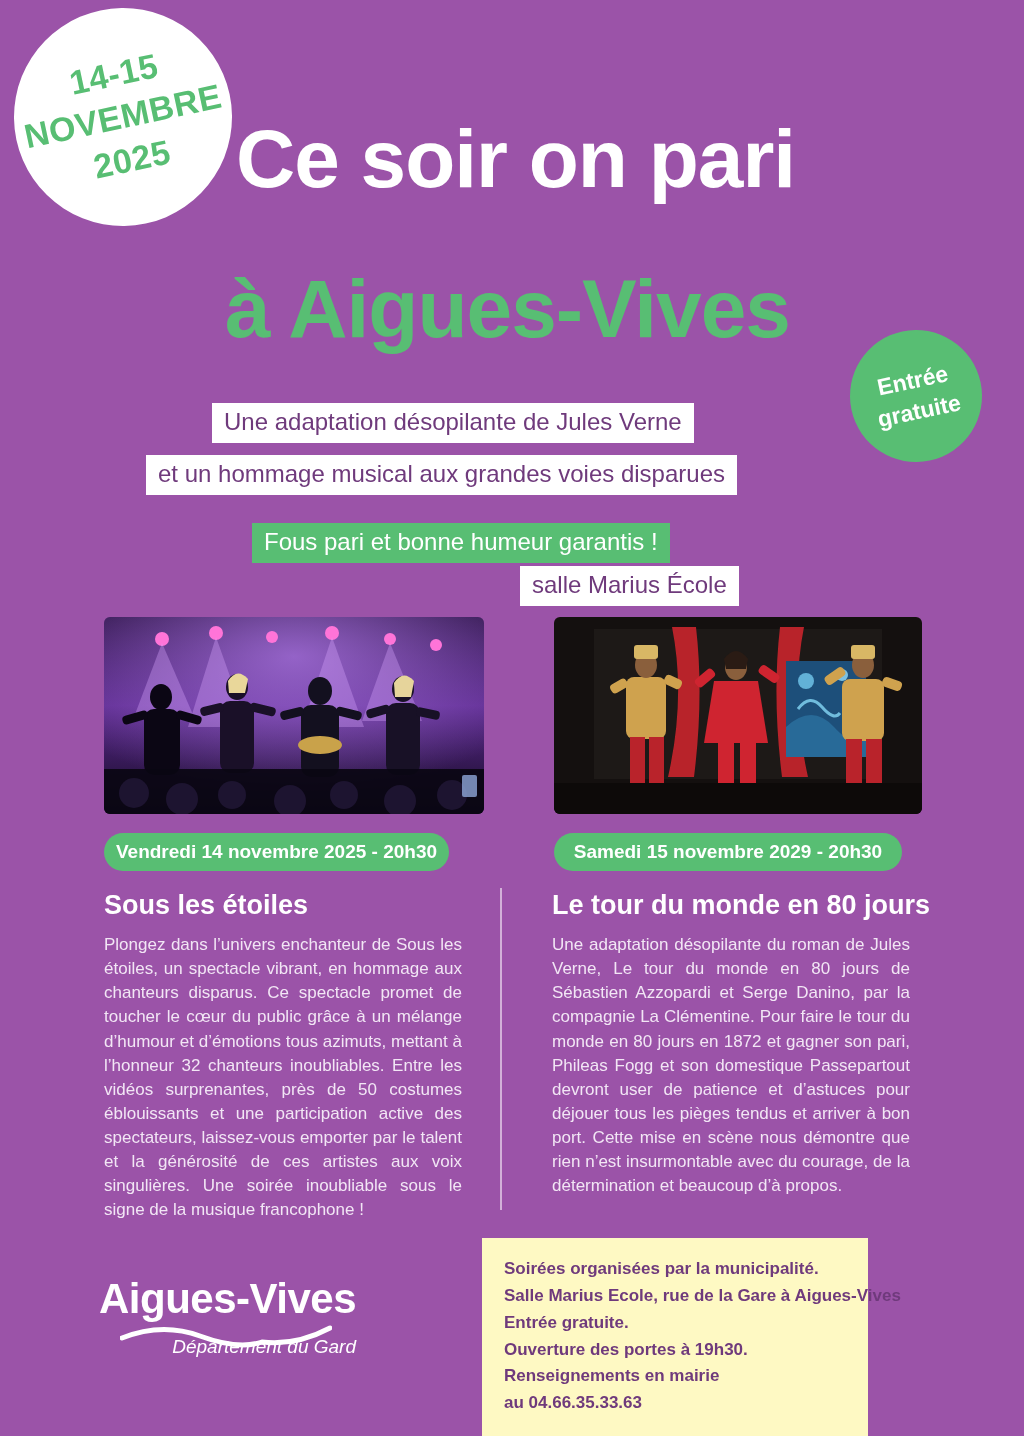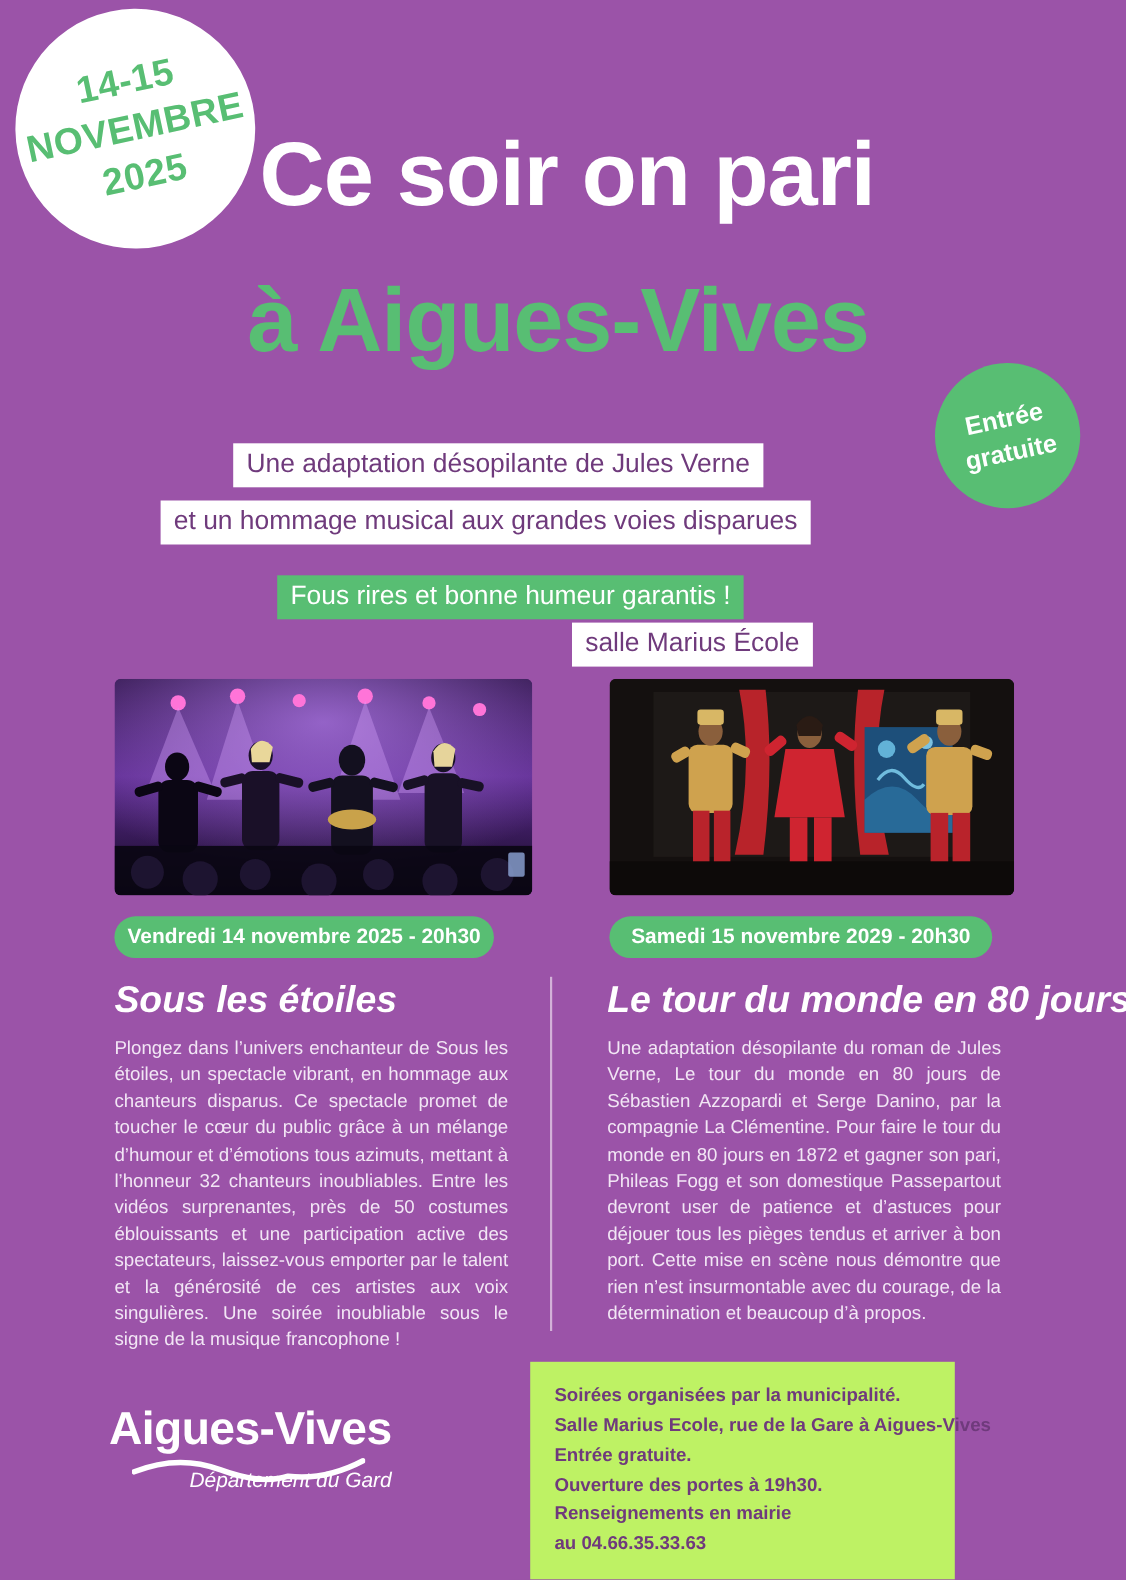--- a/index.html
+++ b/index.html
@@ -40,21 +40,21 @@
     left: 236px; top: 118px;
     color: #ffffff;
     font-size: 82px;
     font-weight: 800;
     letter-spacing: -1px;
     line-height: 1;
     white-space: nowrap;
   }
   .title-sub {
     position: absolute;
-    left: 225px; top: 251px;
+    left: 225px; top: 268px;
     color: #58be73;
     font-size: 82px;
     font-weight: 800;
     letter-spacing: -1px;
     line-height: 1;
     white-space: nowrap;
   }
 
   
   .free-badge {
@@ -118,46 +118,45 @@
   
   .col {
     position: absolute;
     width: 358px;
   }
   #col-left  { left: 104px; top: 890px; }
   #col-right { left: 552px; top: 890px; }
 
   .col h2 {
     color: #ffffff;
-    font-size: 34px;
+    font-size: 27px;
     font-weight: 800;
     margin-bottom: 12px;
     white-space: nowrap;
-    font-style: italic;
   }
   .col p {
     color: #f2e6f5;
     font-size: 17px;
     line-height: 1.42;
     text-align: justify;
   }
 
   .divider {
     position: absolute;
     left: 500px; top: 888px;
     width: 2px; height: 322px;
     background: rgba(255,255,255,0.55);
   }
 
   
   .info-box {
     position: absolute;
     left: 482px; top: 1238px;
     width: 386px; height: 198px;
-    background: #bef264;
+    background: #fef9c3;
     padding: 18px 22px;
   }
   .info-box p {
     color: #6f3a7c;
     font-size: 17px;
     font-weight: 700;
     line-height: 1.58;
     white-space: nowrap;
   }
 
@@ -198,21 +197,21 @@
 <div class="title-main">Ce soir on pari</div>
 <div class="title-sub">à Aigues-Vives</div>
 
 <div class="free-badge">
   <span>Entrée</span>
   <span>gratuite</span>
 </div>
 
 <div class="strip strip-white" id="tag1">Une adaptation désopilante de Jules Verne</div>
 <div class="strip strip-white" id="tag2">et un hommage musical aux grandes voies disparues</div>
-<div class="strip strip-green" id="tag3">Fous rires et bonne humeur garantis !</div>
+<div class="strip strip-green" id="tag3">Fous pari et bonne humeur garantis !</div>
 <div class="strip" id="tag4">salle Marius École</div>
 
 <div class="photo" id="photo-left">
   <svg viewBox="0 0 380 197" preserveAspectRatio="none" aria-hidden="true">
     <defs>
       <linearGradient id="gL" x1="0" y1="0" x2="0" y2="1">
         <stop offset="0" stop-color="#2a1144"></stop>
         <stop offset="0.45" stop-color="#5c2a8f"></stop>
         <stop offset="1" stop-color="#130a21"></stop>
       </linearGradient>

